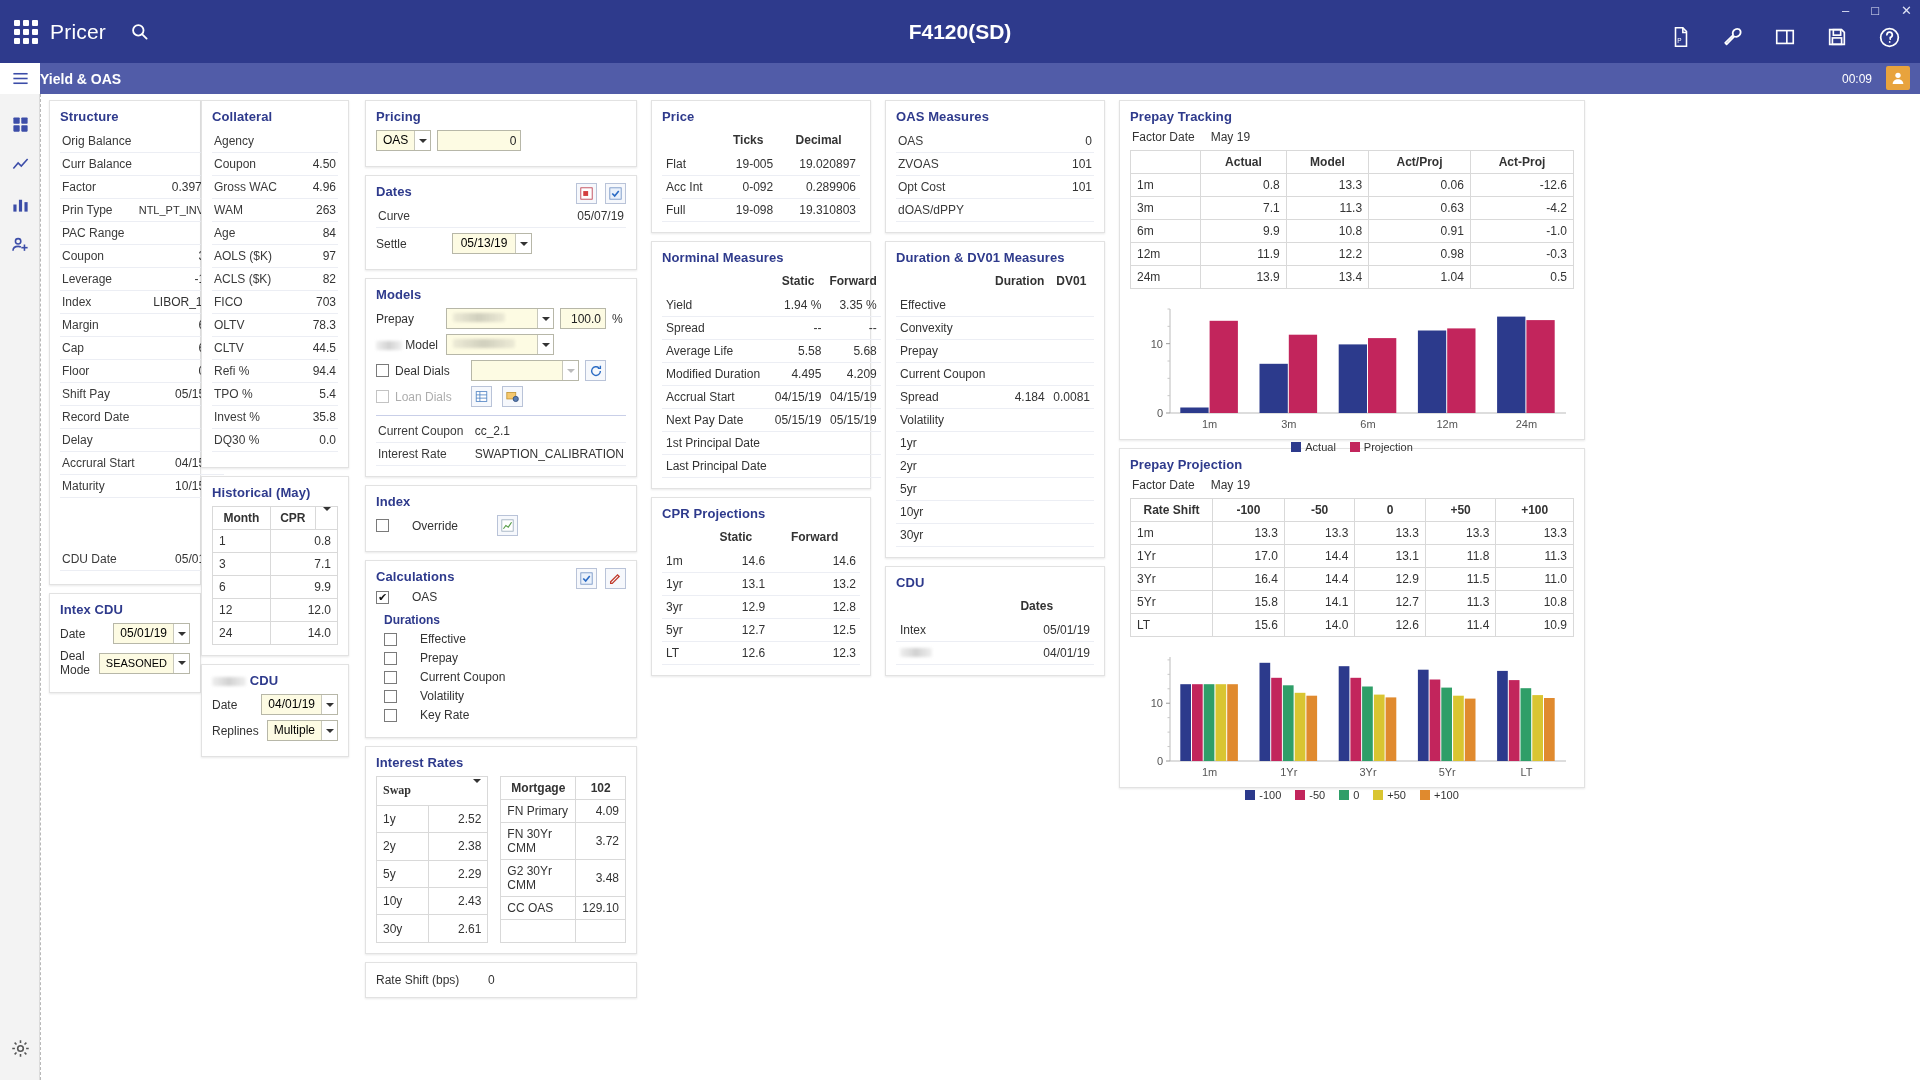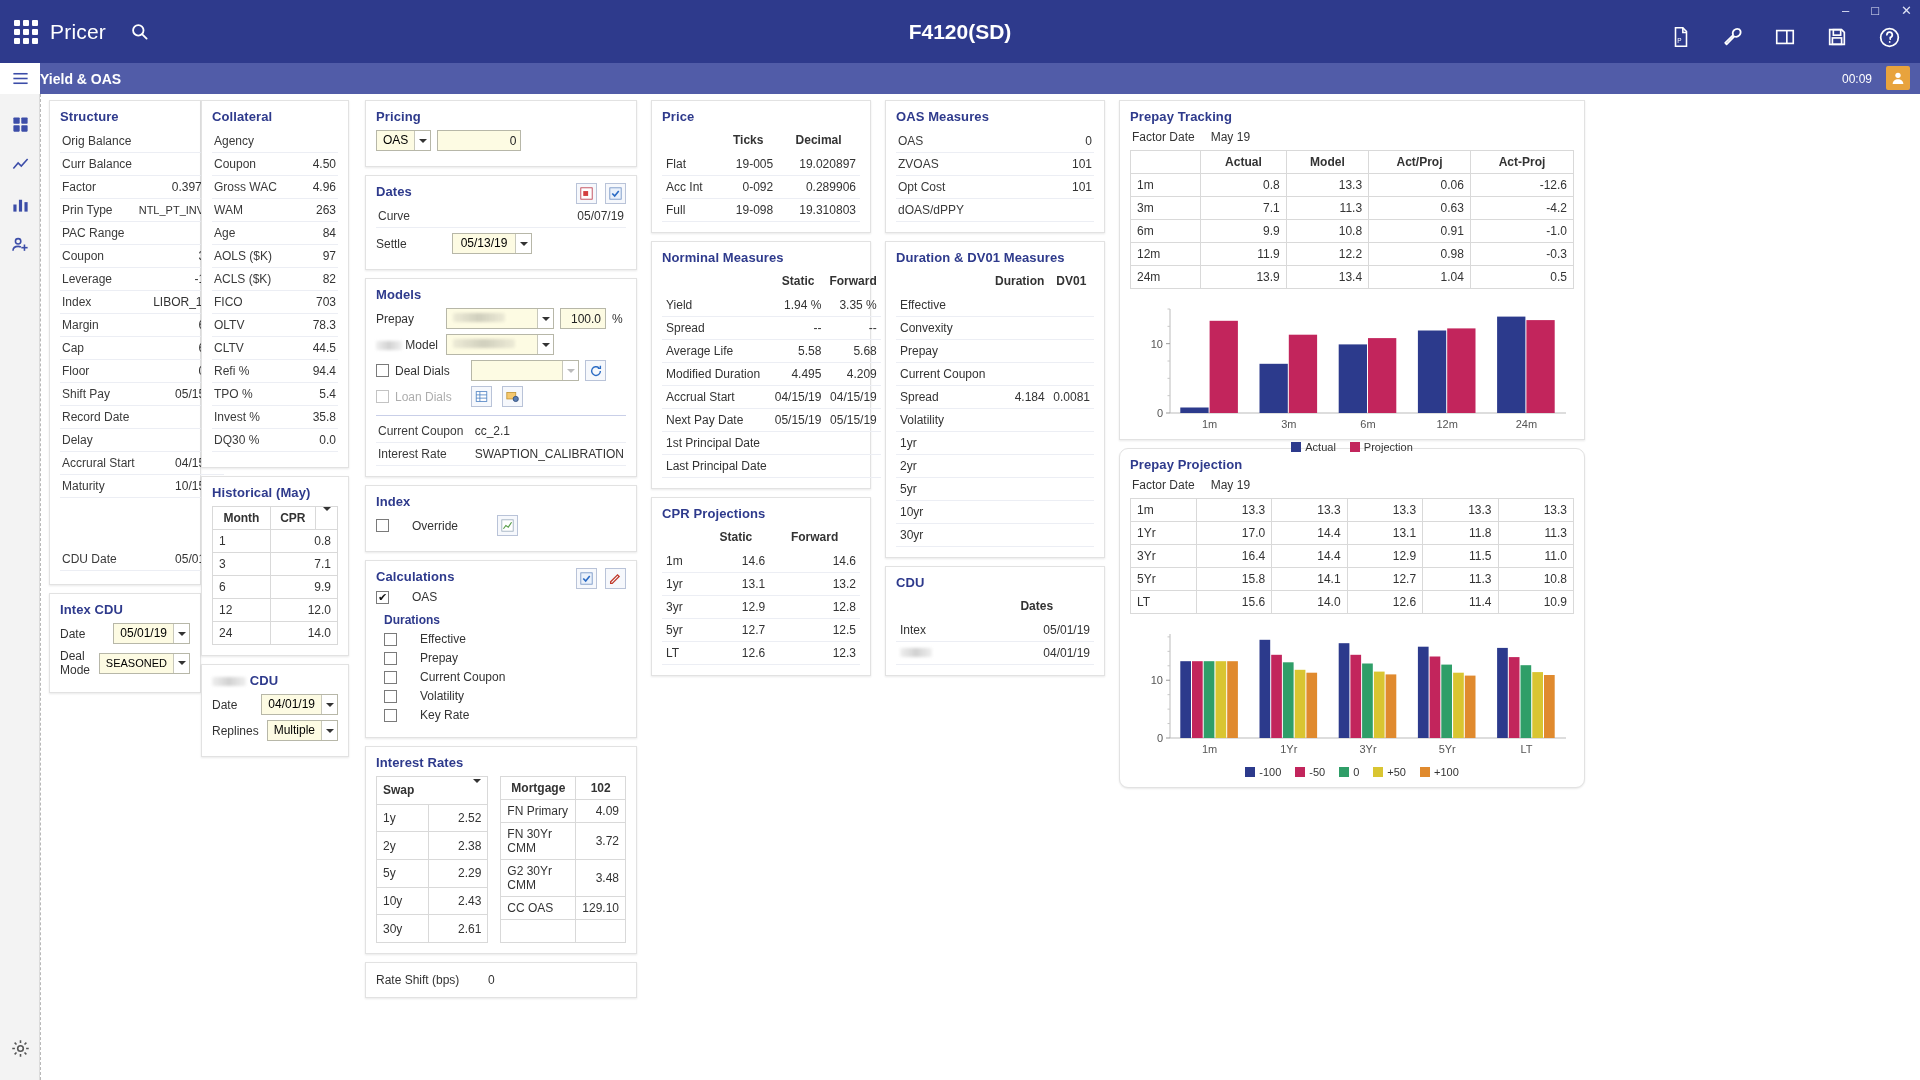--- a/index.html
+++ b/index.html
@@ -698,21 +698,21 @@
         </div>
       </div>
 
       <div class="card">
         <h3>Interest Rates</h3>
         <div style="display:flex; gap:12px;">
           <table class="grid" style="width:118px;">
             <tbody>
                 <tr>
               <th colspan="2" style="text-align:left; padding-left:6px;">
-                <span style="display:inline-flex;align-items:center;justify-content:space-between;width:100%;">
+                <span style="display:inline-flex;align-items:center;justify-content:space-between;width:100%;font-family:Liberation Serif, serif;">
                   <span>Swap</span>
                   <span><i class="caret"></i></span>
                 </span>
               </th>
             </tr>
             <tr>
                   <td class="lab">1y</td>
                   <td class="num">2.52</td>
                 </tr>
             <tr>
@@ -1097,28 +1097,36 @@
                 <span>Actual</span>
               </div>
               <div class="li">
                 <span class="sw" style="background: rgb(194, 37, 92);"></span>
                 <span>Projection</span>
               </div>
             </div>
         </div>
       </div>
 
-      <div class="card" style="height:340px;border-radius:9px;">
+      <div class="card" style="height:340px;">
         <h3>Prepay Projection</h3>
         <div style="display:flex; align-items:center; gap:16px; margin:2px 0 6px 2px;">
           <span class="lbl">Factor Date</span>
           <span class="lbl">May 19</span>
         </div>
         <table class="grid">
           <tbody>
+              <tr>
+            <th style="width:82px">Rate Shift</th>
+            <th>-100</th>
+            <th>-50</th>
+            <th>0</th>
+            <th>+50</th>
+            <th>+100</th>
+          </tr>
           <tr>
                 <td class="lab">1m</td>
                 <td class="num">13.3</td>
                 <td class="num">13.3</td>
                 <td class="num">13.3</td>
                 <td class="num">13.3</td>
                 <td class="num">13.3</td>
               </tr>
           <tr>
                 <td class="lab">1Yr</td>

